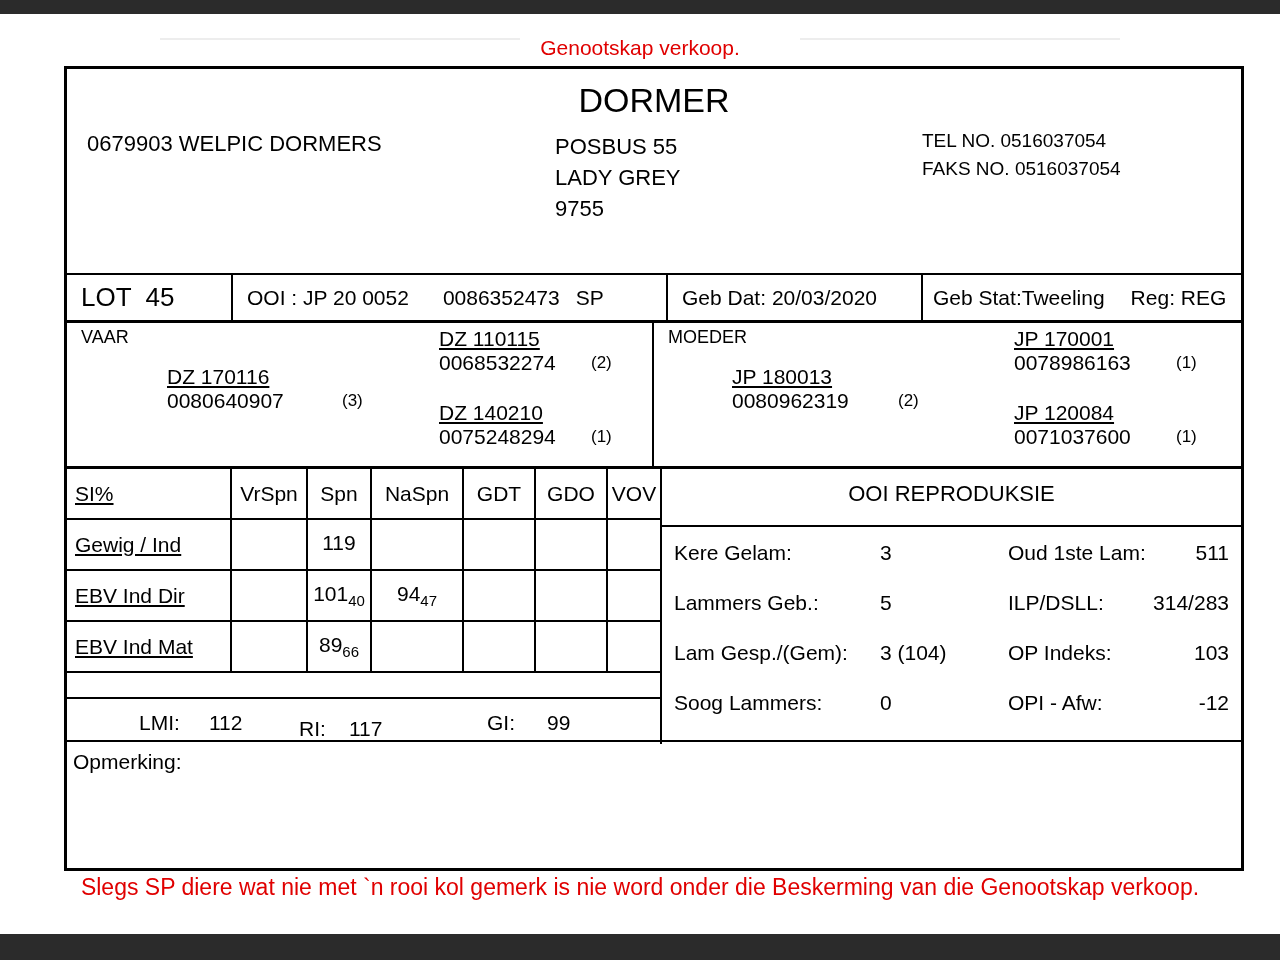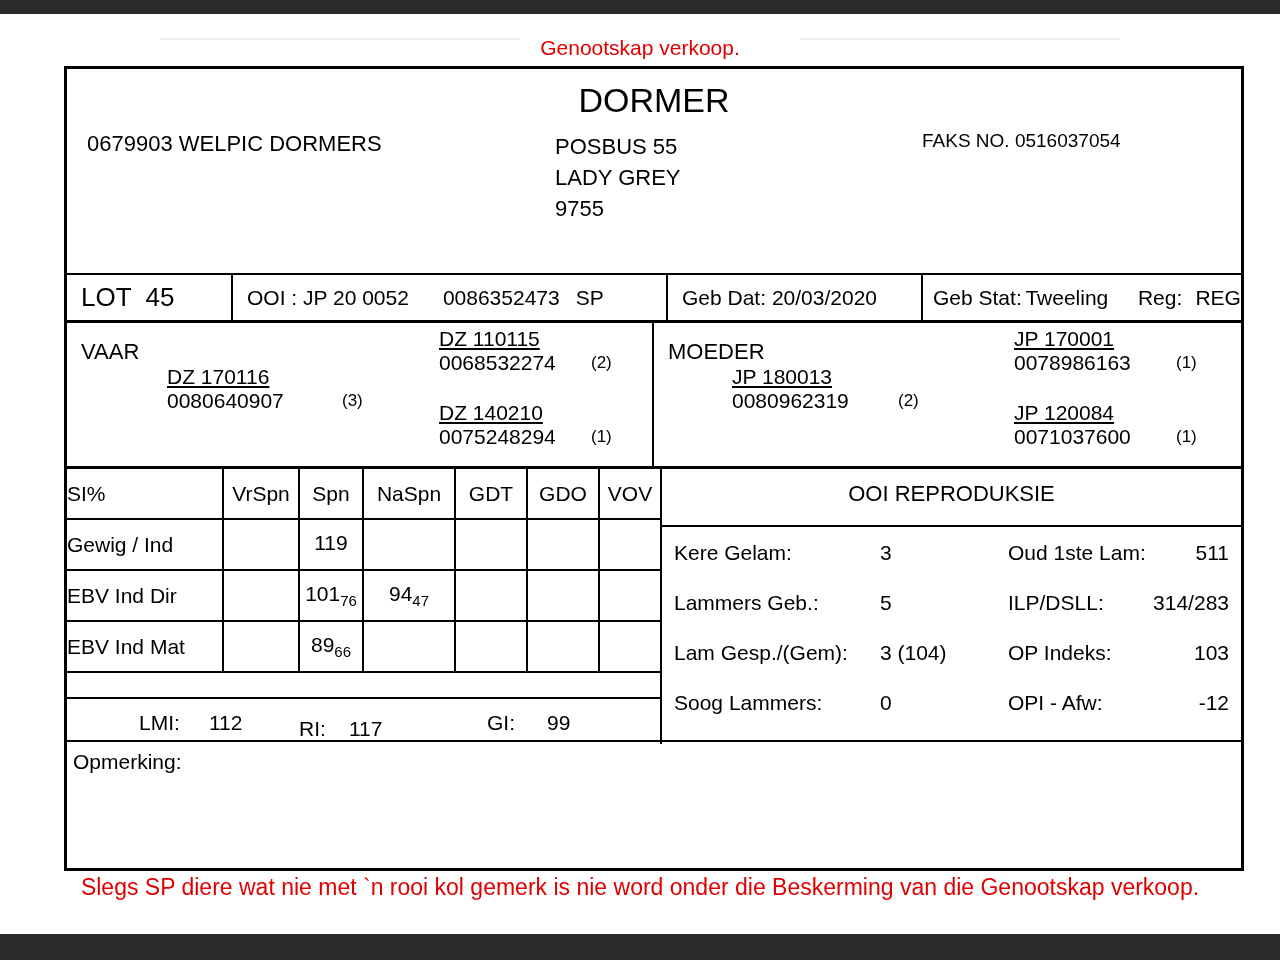--- a/index.html
+++ b/index.html
@@ -138,44 +138,44 @@
   .cell-geb {
     width: 255px;
     border-right: 2px solid #000;
     padding-left: 14px;
     font-size: 21px;
   }
   .cell-stat {
     flex: 1;
     padding-left: 10px;
     font-size: 21px;
-    justify-content: space-between;
+    justify-content: flex-start;
   }
   .cell-stat .reg { margin-left: 26px; }
 
   
   .ped {
     position: relative;
     height: 146px;
     border-bottom: 3px solid #000;
     box-sizing: border-box;
     display: flex;
   }
   .ped-half {
     position: relative;
     width: 50%;
     box-sizing: border-box;
     font-size: 21px;
   }
   .ped-half.left { border-right: 2px solid #000; }
   .ped-label {
     position: absolute;
-    top: 16px;
+    top: 4px;
     left: 14px;
-    font-size: 22px;
+    font-size: 18px;
   }
   .tag { position: absolute; }
   .tag .l1 { display: block; text-decoration: underline; }
   .tag .l2 { display: block; }
   .gen { font-size: 17px; }
 
   
   .s-sire { left: 100px; top: 42px; }
   .s-sire .gen { position: absolute; left: 175px; top: 26px; }
   .s-gs { left: 372px; top: 4px; }
@@ -212,22 +212,23 @@
   }
   .grid td, .grid th {
     border: 2px solid #000;
     height: 49px;
     text-align: center;
     font-weight: normal;
     padding: 0;
   }
   .grid td.lbl, .grid th.lbl {
     text-align: left;
-    padding-left: 0;
+    padding-left: 8px;
     border-left: none;
+    text-decoration: underline;
   }
   .grid tr:first-child th { border-top: none; }
   .grid td.last-right { border-right: none; }
   .grid th.last-right { border-right: none; }
   .sub { font-size: 15px; vertical-align: sub; }
 
   .idxrow {
     position: absolute;
     left: 0;
     bottom: 0;
@@ -309,20 +310,21 @@
 
     <div class="hdr">
       <div class="breed">DORMER</div>
       <div class="breeder">0679903  WELPIC DORMERS</div>
       <div class="addr">
         <div>POSBUS 55</div>
         <div>LADY GREY</div>
         <div>9755</div>
       </div>
       <div class="contact">
+        <div>TEL NO. 0516037054</div>
         <div>FAKS NO. 0516037054</div>
       </div>
     </div>
 
     <div class="lotrow">
       <div class="cell-lot">
         <span>LOT</span>
         <span class="lot-num">45</span>
       </div>
       <div class="cell-ooi">
@@ -417,21 +419,21 @@
               <span></span><span class="sub"></span>
             </td>
             <td></td>
             <td></td>
             <td class="last-right"></td>
           </tr>
           <tr>
             <td class="lbl">EBV Ind Dir</td>
             <td></td>
             <td>
-              <span>101</span><span class="sub">76</span>
+              <span>101</span><span class="sub">40</span>
             </td>
             <td>
               <span>94</span><span class="sub">47</span>
             </td>
             <td></td>
             <td></td>
             <td class="last-right"></td>
           </tr>
           <tr>
             <td class="lbl">EBV Ind Mat</td>

